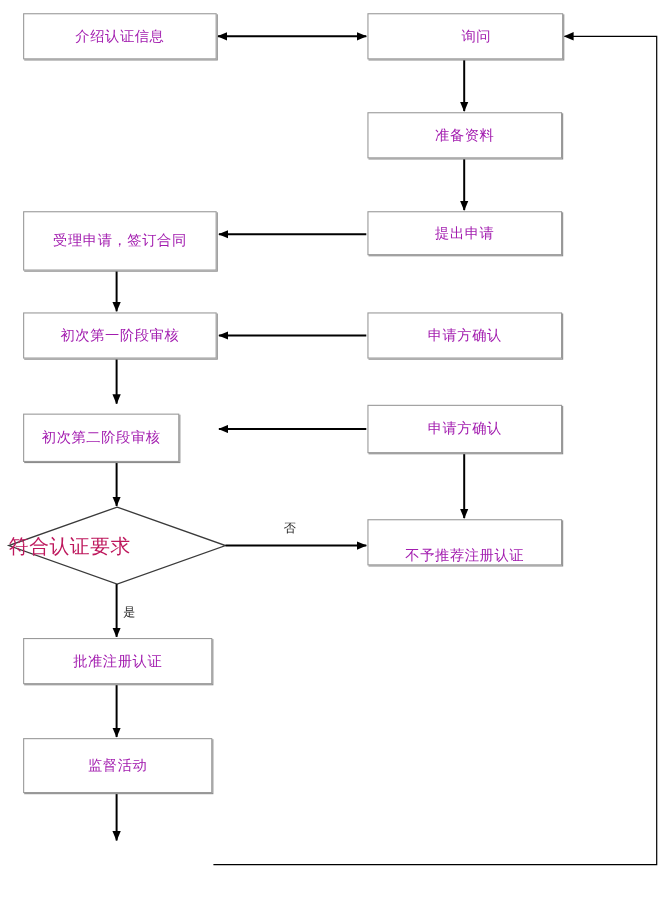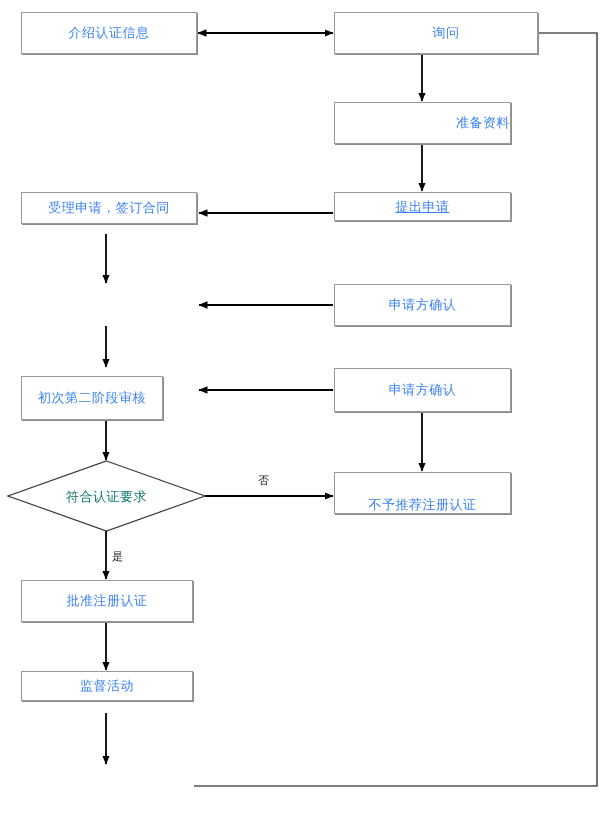--- a/index.html
+++ b/index.html
@@ -28,37 +28,36 @@
   .node {
     position: absolute;
     box-sizing: border-box;
     display: flex;
     align-items: center;
     justify-content: center;
     background: #ffffff;
     border: 1px solid #9a9a9a;
     box-shadow: 1px 1px 0 0 #8c8c8c;
     font-size: 13px;
-    color: #3b82f6;
+    color: #a21caf;
     letter-spacing: 0.5px;
     line-height: 1.2;
     white-space: nowrap;
     z-index: 2;
   }
   .node-label {
     display: block;
   }
   .decision {
     position: absolute;
     z-index: 2;
     display: flex;
     align-items: center;
-    justify-content: center;
-    font-size: 13px;
-    color: #0f766e;
+    font-size: 18px;
+    color: #be185d;
     letter-spacing: 0.5px;
     white-space: nowrap;
     pointer-events: none;
   }
   .decision .decision-label {
     position: relative;
     z-index: 3;
     transform: translateY(1px);
   }
   .edge-label {
@@ -114,40 +113,43 @@
 
     <line x1="106" y1="713" x2="106" y2="764" stroke="#000000" stroke-width="1.8" marker-end="url(#arrowhead)"></line>
 
     <path d="M 194 786 L 597 786 L 597 33 L 513 33" fill="none" stroke="#000000" stroke-width="1.1" marker-end="url(#arrowhead)"></path>
   </svg>
 
   <div class="node" style="left:21px; top:12px; width:176px; height:42px;">
     <span class="node-label">介绍认证信息</span>
   </div>
 
-  <div class="node" style="left:334px; top:12px; width:204px; height:42px;padding-left:20px;">
+  <div class="node" style="left:334px; top:12px; width:178px; height:42px;padding-left:20px;">
     <span class="node-label">询问</span>
   </div>
 
-  <div class="node" style="left:334px; top:102px; width:177px; height:42px;justify-content:flex-end;">
+  <div class="node" style="left:334px; top:102px; width:177px; height:42px;">
     <span class="node-label">准备资料</span>
   </div>
 
-  <div class="node" style="left:334px; top:192px; width:177px; height:29px;text-decoration:underline;">
+  <div class="node" style="left:334px; top:192px; width:177px; height:40px;">
     <span class="node-label">提出申请</span>
   </div>
 
-  <div class="node" style="left:21px; top:192px; width:176px; height:32px;">
+  <div class="node" style="left:21px; top:192px; width:176px; height:54px;">
     <span class="node-label">受理申请，签订合同</span>
   </div>
 
   <div class="node" style="left:334px; top:284px; width:177px; height:42px;">
     <span class="node-label">申请方确认</span>
   </div>
 
+  <div class="node" style="left:21px; top:284px; width:176px; height:42px;">
+    <span class="node-label">初次第一阶段审核</span>
+  </div>
 
   <div class="node" style="left:334px; top:368px; width:177px; height:44px;">
     <span class="node-label">申请方确认</span>
   </div>
 
   <div class="node" style="left:21px; top:376px; width:142px; height:44px;">
     <span class="node-label">初次第二阶段审核</span>
   </div>
 
   <div class="decision" style="left:8px; top:461px; width:197px; height:70px;">
@@ -155,21 +157,21 @@
   </div>
 
   <div class="node" style="left:334px; top:472px; width:177px; height:42px;align-items:flex-end;">
     <span class="node-label">不予推荐注册认证</span>
   </div>
 
   <div class="node" style="left:21px; top:580px; width:172px; height:42px;text-align:center;">
     <span class="node-label">批准注册认证</span>
   </div>
 
-  <div class="node" style="left:21px; top:671px; width:172px; height:30px;">
+  <div class="node" style="left:21px; top:671px; width:172px; height:50px;">
     <span class="node-label">监督活动</span>
   </div>
 
 
   <span class="edge-label" style="left:258px; top:473px;">否</span>
   <span class="edge-label" style="left:112px; top:549px;">是</span>
 
 </div>
 
 </body></html>

